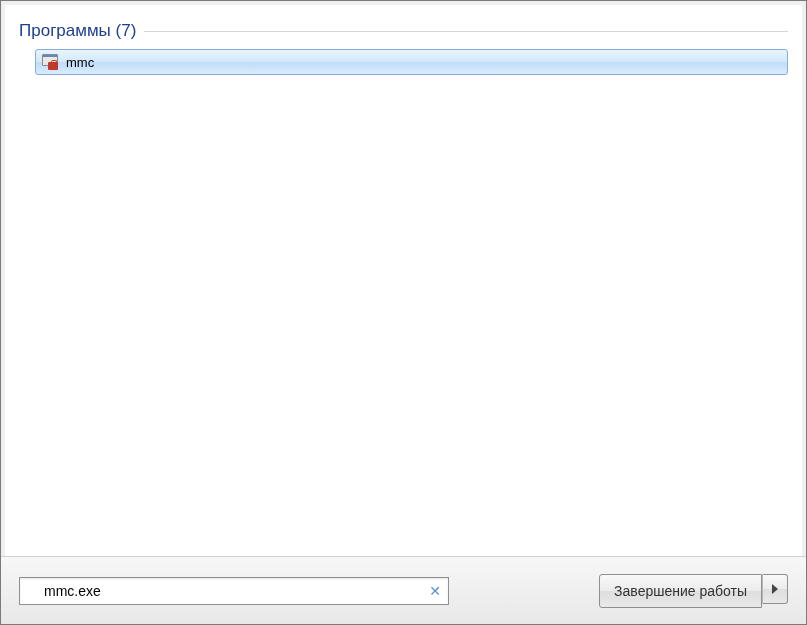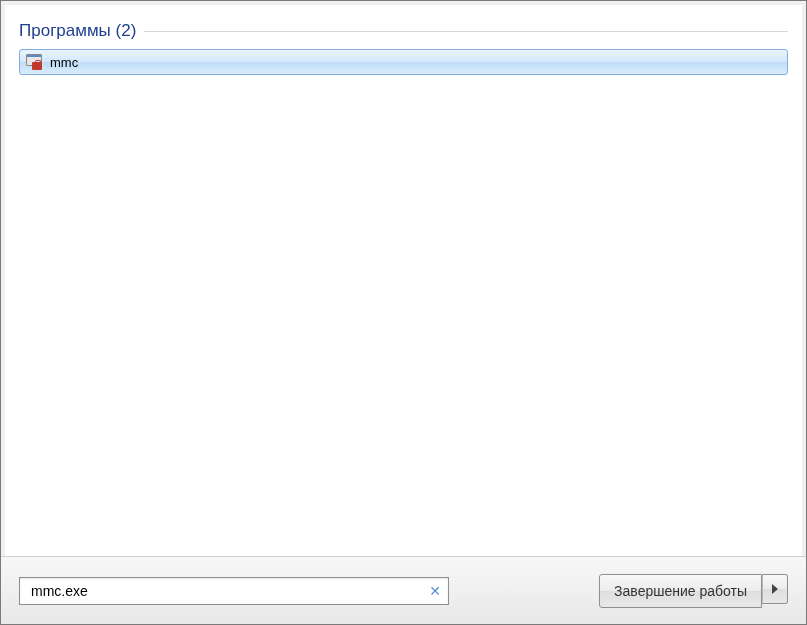--- a/index.html
+++ b/index.html
@@ -53,20 +53,21 @@
     .result-item {
       display: flex;
       align-items: center;
       height: 26px;
       padding: 0 6px;
       background: linear-gradient(to bottom, #eaf4fd 0%, #d2e8fb 50%, #bfdcf7 50%, #d9ecfd 100%);
       border: 1px solid #84acdd;
       border-radius: 3px;
       gap: 8px;
       cursor: pointer;
+      margin-left: 16px;
     }
     .result-icon {
       width: 16px;
       height: 16px;
       position: relative;
       flex-shrink: 0;
     }
     .result-icon .window-frame {
       position: absolute;
       top: 0;
@@ -118,21 +119,21 @@
       padding: 0 18px;
       gap: 30px;
     }
     .search-box {
       position: relative;
       width: 430px;
     }
     .search-input {
       width: 100%;
       height: 28px;
-      padding: 0 28px 0 11px;
+      padding: 0 28px 0 24px;
       border: 1px solid #8e8f8f;
       background: #ffffff;
       font-family: inherit;
       font-size: 14px;
       color: #000;
       outline: none;
       box-shadow: inset 0 1px 2px rgba(0,0,0,0.1);
     }
     .clear-icon {
       position: absolute;
@@ -182,21 +183,21 @@
       width: 8px;
       height: 10px;
     }
   </style>
 </head>
 <body>
 
 <div class="window">
   <div class="content-area">
     <div class="category-header">
-      <span class="category-label">Программы (2)</span>
+      <span class="category-label">Программы (7)</span>
       <div class="category-divider"></div>
     </div>
     <div class="result-item">
       <div class="result-icon">
         <div class="window-frame"></div>
         <div class="window-header"></div>
         <div class="toolbox"></div>
       </div>
       <span class="result-text">mmc</span>
     </div>

